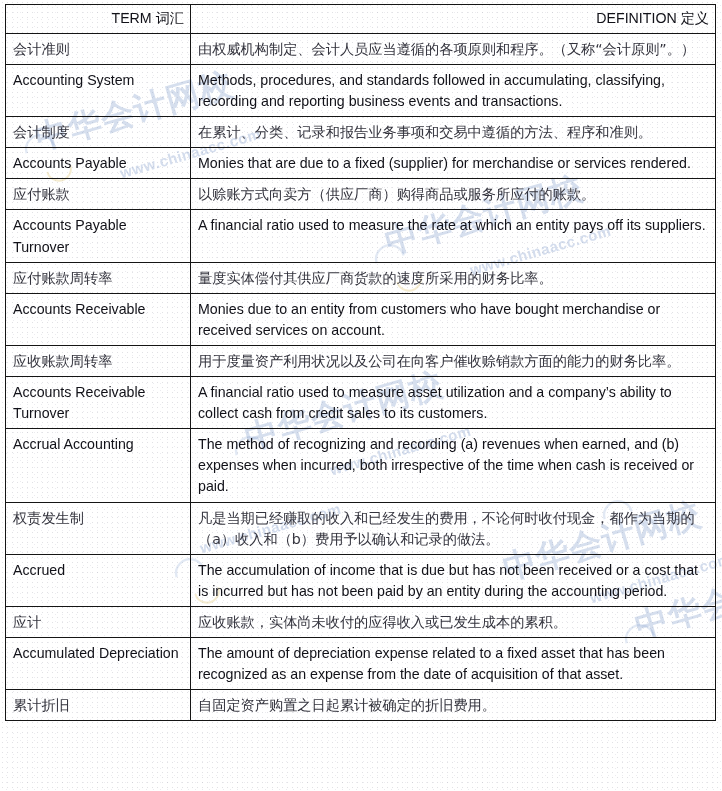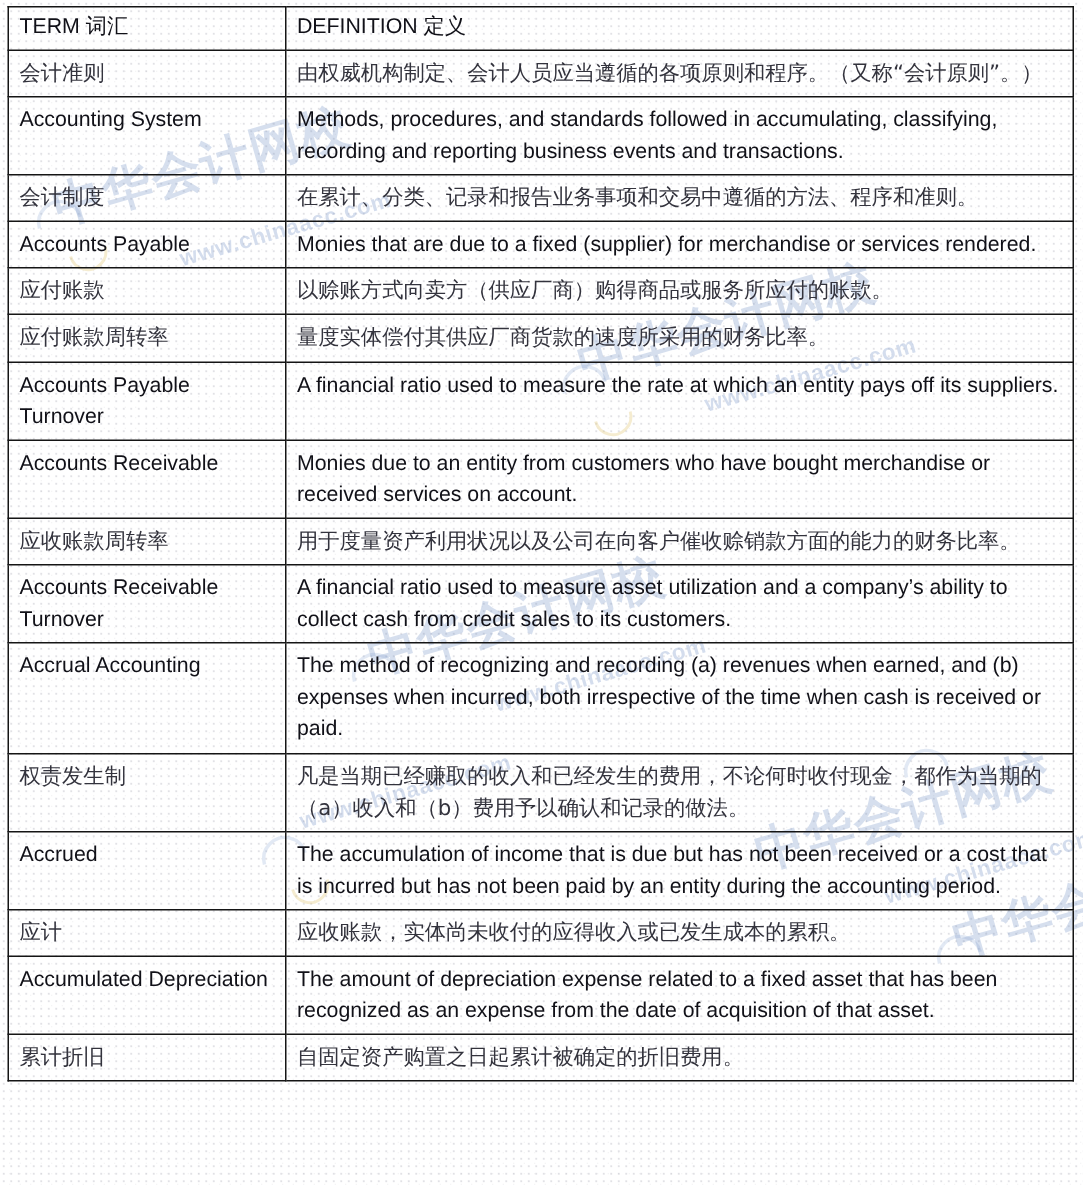--- a/index.html
+++ b/index.html
@@ -97,20 +97,21 @@
   }
   .lang-zh {
     font-family: "DejaVu Sans", "Liberation Sans", sans-serif;
     font-size: 14.2px;
     color: #33333d;
   }
   .header-cell {
     font-family: "Liberation Sans", "DejaVu Sans", sans-serif;
     font-size: 14.2px;
     color: #111118;
+    text-align: right;
   }
   .header-cell .hdr-zh {
     font-family: "DejaVu Sans", "Liberation Sans", sans-serif;
   }
 </style>
 </head>
 <body>
 
 <div id="paper-texture"></div>
 
@@ -166,28 +167,28 @@
       </tr>
       <tr>
         <td><span class="term lang-en">Accounts Payable</span></td>
         <td><span class="definition lang-en">Monies that are due to a fixed (supplier) for merchandise or services rendered.</span></td>
       </tr>
       <tr>
         <td><span class="term lang-zh">应付账款</span></td>
         <td><span class="definition lang-zh">以赊账方式向卖方（供应厂商）购得商品或服务所应付的账款。</span></td>
       </tr>
       <tr>
+        <td><span class="term lang-en">Accounts Payable Turnover</span></td>
+        <td><span class="definition lang-en">A financial ratio used to measure the rate at which an entity pays off its suppliers.</span></td>
+      </tr>
+      <tr>
         <td><span class="term lang-zh">应付账款周转率</span></td>
         <td><span class="definition lang-zh">量度实体偿付其供应厂商货款的速度所采用的财务比率。</span></td>
       </tr>
       <tr>
-        <td><span class="term lang-en">Accounts Payable Turnover</span></td>
-        <td><span class="definition lang-en">A financial ratio used to measure the rate at which an entity pays off its suppliers.</span></td>
-      </tr>
-      <tr>
         <td><span class="term lang-en">Accounts Receivable</span></td>
         <td><span class="definition lang-en">Monies due to an entity from customers who have bought merchandise or received services on account.</span></td>
       </tr>
       <tr>
         <td><span class="term lang-zh">应收账款周转率</span></td>
         <td><span class="definition lang-zh">用于度量资产利用状况以及公司在向客户催收赊销款方面的能力的财务比率。</span></td>
       </tr>
       <tr>
         <td><span class="term lang-en">Accounts Receivable Turnover</span></td>
         <td><span class="definition lang-en">A financial ratio used to measure asset utilization and a company’s ability to collect cash from credit sales to its customers.</span></td>

